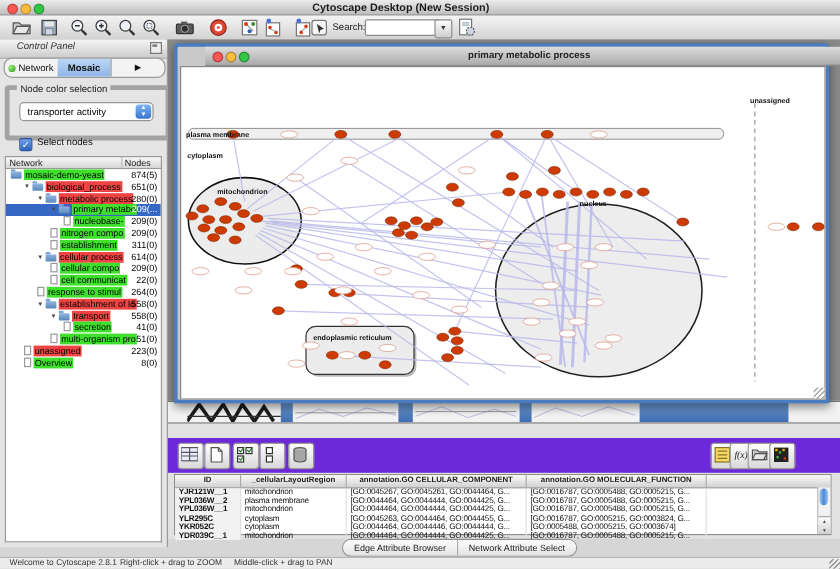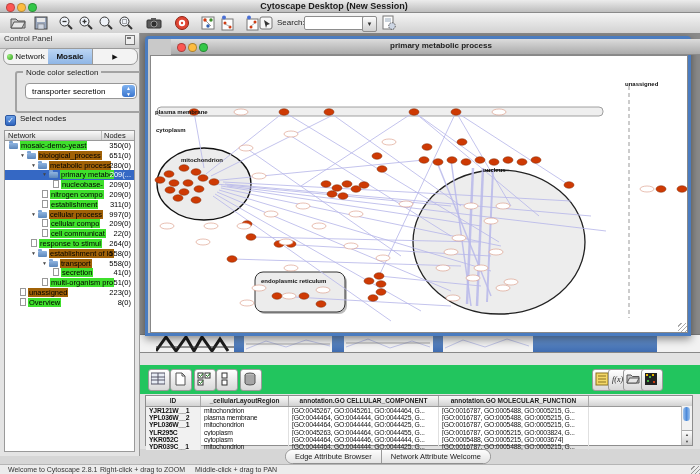--- a/index.html
+++ b/index.html
@@ -21,76 +21,76 @@
   .tbi{position:absolute;top:2px;width:16px;height:16px;}
   #search-label{position:absolute;left:277px;top:5px;font-size:8px;color:#222;}
   #search-field{position:absolute;left:304px;top:3px;width:56px;height:12px;border:1px solid #8d8d8d;
     background:#fff;border-radius:2px;font-size:8px;padding:0 2px;}
   #search-drop{position:absolute;left:362px;top:3px;width:13px;height:14px;border:1px solid #8d8d8d;
     background:linear-gradient(#fdfdfd,#cfcfcf);border-radius:2px;font-size:6px;text-align:center;line-height:14px;color:#333;}
   
   #control-panel{left:0;top:33px;width:139px;height:423px;background:#e4e4e4;border-right:1px solid #9a9a9a;}
   .panel-header{position:absolute;left:0;top:0;width:100%;height:16px;
     background:linear-gradient(#f5f5f5,#cccccc);border-bottom:1px solid #aaa;
-    font-size:8px;color:#333;line-height:12px;padding-left:4px;box-sizing:border-box;}
+    font-size:8px;color:#333;line-height:12px;padding-left:14px;box-sizing:border-box;font-style:italic;}
   .float-icon{position:absolute;right:4px;top:2px;width:8px;height:8px;border:1px solid #777;background:#eee;}
   .float-icon::after{content:"";position:absolute;left:1px;top:1px;width:4px;height:2px;background:#777;}
   #cp-tabs{position:absolute;left:3px;top:15px;width:133px;height:15px;display:flex;
     border:1px solid #9a9a9a;border-radius:7px;background:#f3f3f3;overflow:hidden;}
   .cp-tab{flex:1;font-size:8px;text-align:center;line-height:15px;color:#111;position:relative;}
   .cp-tab.sel{background:linear-gradient(#bcd6f4,#8fb6e6);font-weight:bold;}
   #tab-arrow{width:14px;font-size:7px;line-height:15px;text-align:center;border-left:1px solid #9a9a9a;}
   .greenball{display:inline-block;width:6px;height:6px;border-radius:50%;
     background:radial-gradient(circle at 30% 30%,#9bed7a,#2f9e1f);vertical-align:-1px;margin-right:2px;}
-  #groupbox{position:absolute;left:4px;top:38px;width:130px;height:38px;border:2px solid #a3a3a3;border-radius:3px;margin-left:11px;}
+  #groupbox{position:absolute;left:4px;top:38px;width:130px;height:38px;border:4px solid #a3a3a3;border-radius:3px;}
   #groupbox-legend{position:absolute;left:6px;top:-5px;background:#e4e4e4;padding:0 3px;font-size:8px;color:#222;}
   #color-dropdown{position:absolute;left:8px;top:10px;width:112px;height:16px;background:#fff;
     border:1px solid #979797;border-radius:4px;font-size:8px;line-height:16px;padding-left:6px;box-sizing:border-box;}
   #dropdown-stepper{position:absolute;right:1px;top:1px;width:13px;height:12px;border-radius:3px;
     background:linear-gradient(#7fb2f0,#3a76cf);color:#fff;font-size:5px;line-height:6px;text-align:center;}
-  #select-nodes-row{position:absolute;left:5px;top:81px;height:12px;font-size:8px;color:#111;}
+  #select-nodes-row{position:absolute;left:16px;top:81px;height:12px;font-size:8px;color:#111;}
   #select-nodes-box{display:inline-block;width:9px;height:9px;border-radius:2px;vertical-align:-2px;
     background:linear-gradient(#6ba1e8,#2d63bd);border:1px solid #2b56a0;color:#fff;font-size:8px;line-height:9px;text-align:center;margin-right:4px;}
   #tree-header{position:absolute;left:4px;top:97px;width:131px;height:11px;display:flex;
     background:linear-gradient(#fafafa,#d6d6d6);border:1px solid #9a9a9a;box-sizing:border-box;font-size:7.5px;color:#222;}
   #tree-header .th1{flex:1;padding-left:3px;line-height:9px;border-right:1px solid #bbb;}
   #tree-header .th2{width:30px;padding-left:2px;line-height:9px;}
   #tree{position:absolute;left:4px;top:108px;width:131px;height:311px;background:#fff;
     border:1px solid #9a9a9a;border-top:none;box-sizing:border-box;overflow:hidden;}
   .trow{position:relative;height:9.8px;line-height:9.8px;font-size:7.5px;white-space:nowrap;color:#000;}
   .trow.sel{background:#3568c4;}
   .trow.sel .tcount{color:#fff;}
   .tarrow{display:inline-block;width:7px;font-size:5px;color:#444;vertical-align:1px;}
   .tfold{display:inline-block;width:9px;height:6px;background:linear-gradient(#8fb4e0,#5c87bb);
     border-radius:1px;position:relative;vertical-align:-1px;margin-right:2px;}
   .tfold::before{content:"";position:absolute;left:0;top:-2px;width:4px;height:2px;background:#7ca3d4;border-radius:1px 1px 0 0;}
   .tfile{display:inline-block;width:6px;height:8px;background:#fff;border:1px solid #999;
     vertical-align:-1px;margin-right:2px;box-sizing:border-box;}
   .tlabel{padding:0 1px;}
   .tlabel.green{background:#3fe02c;}
-  .tlabel.red{background:#a16207;}
+  .tlabel.red{background:#ef4444;}
   .tcount{position:absolute;right:3px;color:#000;}
   
   #mdi{left:140px;top:33px;width:560px;height:319px;background:#8a8a8a;overflow:hidden;}
   #behind-strip{position:absolute;left:0;top:301px;width:560px;height:18px;background:#f2f2f2;border-top:1px solid #777;}
   .bw-blue{position:absolute;top:0;height:18px;background:linear-gradient(#6f9ad2,#3c69ae);}
   #net-window{position:absolute;left:5px;top:3px;width:546px;height:300px;
     background:#c9c9c9;border:3px solid #4a7cc0;border-radius:4px 4px 0 0;box-sizing:border-box;
     box-shadow:0 3px 8px rgba(0,0,0,.45);}
   #net-titlebar{position:absolute;left:0;top:0;width:100%;height:15px;
     background:linear-gradient(#dcdcdc,#ababab);border-bottom:1px solid #8a8a8a;margin-left:23px;}
   #net-title{position:absolute;left:0;top:2px;width:100%;text-align:center;font-size:8px;font-weight:bold;color:#222;}
   .tl2{position:absolute;top:4px;width:7px;height:7px;border-radius:50%;border:0.5px solid rgba(0,0,0,.3);}
   #canvas{position:absolute;left:2px;top:16px;width:536px;height:276px;background:#fff;border:1px solid #888;}
   #canvas svg{display:block;}
   #canvas-grip{position:absolute;right:0;bottom:0;width:9px;height:9px;
     background:repeating-linear-gradient(135deg,#fff 0 2px,#aaa 2px 3px);}
   
   #data-panel{left:140px;top:352px;width:560px;height:96px;background:#e2e2e2;border-top:1px solid #888;}
-  #dp-toolbar{position:absolute;left:0;top:12px;width:560px;height:29px;background:#22c55e;}
+  #dp-toolbar{position:absolute;left:0;top:12px;width:560px;height:29px;background:#6d28d9;}
   .dpbtn{position:absolute;top:4px;width:20px;height:20px;background:linear-gradient(#ffffff,#d8d8d8);
     border:1px solid #9b9b9b;border-radius:3px;}
   .dpbtn svg{position:absolute;left:2px;top:2px;}
   #dp-table{position:absolute;left:5px;top:42px;width:548px;height:51px;background:#fff;border:1px solid #8d8d8d;box-sizing:border-box;}
   #dp-thead{display:flex;height:10px;background:linear-gradient(#fbfbfb,#d2d2d2);border-bottom:1px solid #999;font-size:6.5px;font-weight:bold;color:#222;}
   #dp-thead div{border-right:1px solid #aaa;text-align:center;line-height:10px;overflow:hidden;white-space:nowrap;box-sizing:border-box;}
   .dp-row{display:flex;height:7.2px;font-size:6.8px;line-height:7.2px;white-space:nowrap;}
   .dp-row div{border-right:1px solid #e0e0e0;overflow:hidden;box-sizing:border-box;padding-left:3px;letter-spacing:-0.2px;color:#111;}
   .dp-row .c0{font-weight:bold;background:#f1f1f1;}
   .cw0{width:55px;} .cw1{width:88px;} .cw2{width:150px;} .cw3{width:150px;} .cw4{flex:1;border-right:none!important;}
@@ -215,40 +215,40 @@
     <span class="float-icon"></span>
   </div>
   <div id="cp-tabs">
     <div class="cp-tab"><span class="greenball"></span><span>Network</span></div>
     <div class="cp-tab sel"><span>Mosaic</span></div>
     <div class="cp-tab" id="tab-arrow">▶</div>
   </div>
   <div id="groupbox">
     <span id="groupbox-legend">Node color selection</span>
     <div id="color-dropdown">
-      <span>transporter secretion</span>
+      <span>transporter activity</span>
       <span id="dropdown-stepper">▲<br>▼</span>
     </div>
   </div>
   <div id="select-nodes-row">
     <span id="select-nodes-box">✓</span><span>Select nodes</span>
   </div>
   <div id="tree-header">
     <div class="th1">Network</div>
     <div class="th2">Nodes</div>
   </div>
   <div id="tree">
-      <div class="trow"><span style="display: inline-block; width: 4px;"></span><span class="tfold"></span><span class="tlabel green">mosaic-demo-yeast</span><span class="tcount">350(0)</span></div>
+      <div class="trow"><span style="display: inline-block; width: 4px;"></span><span class="tfold"></span><span class="tlabel green">mosaic-demo-yeast</span><span class="tcount">874(5)</span></div>
       <div class="trow"><span style="display: inline-block; width: 15px;"></span><span class="tarrow">▼</span><span class="tfold"></span><span class="tlabel red">biological_process</span><span class="tcount">651(0)</span></div>
       <div class="trow"><span style="display: inline-block; width: 26px;"></span><span class="tarrow">▼</span><span class="tfold"></span><span class="tlabel red">metabolic process</span><span class="tcount">280(0)</span></div>
       <div class="trow sel"><span style="display: inline-block; width: 37px;"></span><span class="tarrow">▼</span><span class="tfold"></span><span class="tlabel green">primary metabo</span><span class="tcount">209(...</span></div>
       <div class="trow"><span style="display: inline-block; width: 48px;"></span><span class="tfile"></span><span class="tlabel green">nucleobase-</span><span class="tcount">209(0)</span></div>
       <div class="trow"><span style="display: inline-block; width: 37px;"></span><span class="tfile"></span><span class="tlabel green">nitrogen compo</span><span class="tcount">209(0)</span></div>
       <div class="trow"><span style="display: inline-block; width: 37px;"></span><span class="tfile"></span><span class="tlabel green">establishment</span><span class="tcount">311(0)</span></div>
-      <div class="trow"><span style="display: inline-block; width: 26px;"></span><span class="tarrow">▼</span><span class="tfold"></span><span class="tlabel red">cellular process</span><span class="tcount">997(0)</span></div>
+      <div class="trow"><span style="display: inline-block; width: 26px;"></span><span class="tarrow">▼</span><span class="tfold"></span><span class="tlabel red">cellular process</span><span class="tcount">614(0)</span></div>
       <div class="trow"><span style="display: inline-block; width: 37px;"></span><span class="tfile"></span><span class="tlabel green">cellular compo</span><span class="tcount">209(0)</span></div>
       <div class="trow"><span style="display: inline-block; width: 37px;"></span><span class="tfile"></span><span class="tlabel green">cell communicat</span><span class="tcount">22(0)</span></div>
       <div class="trow"><span style="display: inline-block; width: 26px;"></span><span class="tfile"></span><span class="tlabel green">response to stimul</span><span class="tcount">264(0)</span></div>
       <div class="trow"><span style="display: inline-block; width: 26px;"></span><span class="tarrow">▼</span><span class="tfold"></span><span class="tlabel red">establishment of lo</span><span class="tcount">558(0)</span></div>
       <div class="trow"><span style="display: inline-block; width: 37px;"></span><span class="tarrow">▼</span><span class="tfold"></span><span class="tlabel red">transport</span><span class="tcount">558(0)</span></div>
       <div class="trow"><span style="display: inline-block; width: 48px;"></span><span class="tfile"></span><span class="tlabel green">secretion</span><span class="tcount">41(0)</span></div>
       <div class="trow"><span style="display: inline-block; width: 37px;"></span><span class="tfile"></span><span class="tlabel green">multi-organism pro</span><span class="tcount">51(0)</span></div>
       <div class="trow"><span style="display: inline-block; width: 15px;"></span><span class="tfile"></span><span class="tlabel red">unassigned</span><span class="tcount">223(0)</span></div>
       <div class="trow"><span style="display: inline-block; width: 15px;"></span><span class="tfile"></span><span class="tlabel green">Overview</span><span class="tcount">8(0)</span></div>
     </div>
@@ -550,21 +550,21 @@
     <div id="dp-scroll">
       <div id="dp-thumb"></div>
       <div id="dp-sbtns">▲<br>▼</div>
     </div>
   </div>
 </div>
 
 <div id="bottom-tabs" class="abs">
   <div id="seg">
       <div class="seg-tab">Edge Attribute Browser</div>
-      <div class="seg-tab">Network Attribute Welcome</div>
+      <div class="seg-tab">Network Attribute Select</div>
     </div>
 </div>
 
 <div id="status-bar" class="abs">
   <span style="left:8px">Welcome to Cytoscape 2.8.1</span>
   <span style="left:100px">Right-click + drag to ZOOM</span>
   <span style="left:195px">Middle-click + drag to PAN</span>
   <span id="grip"></span>
 </div>
 

